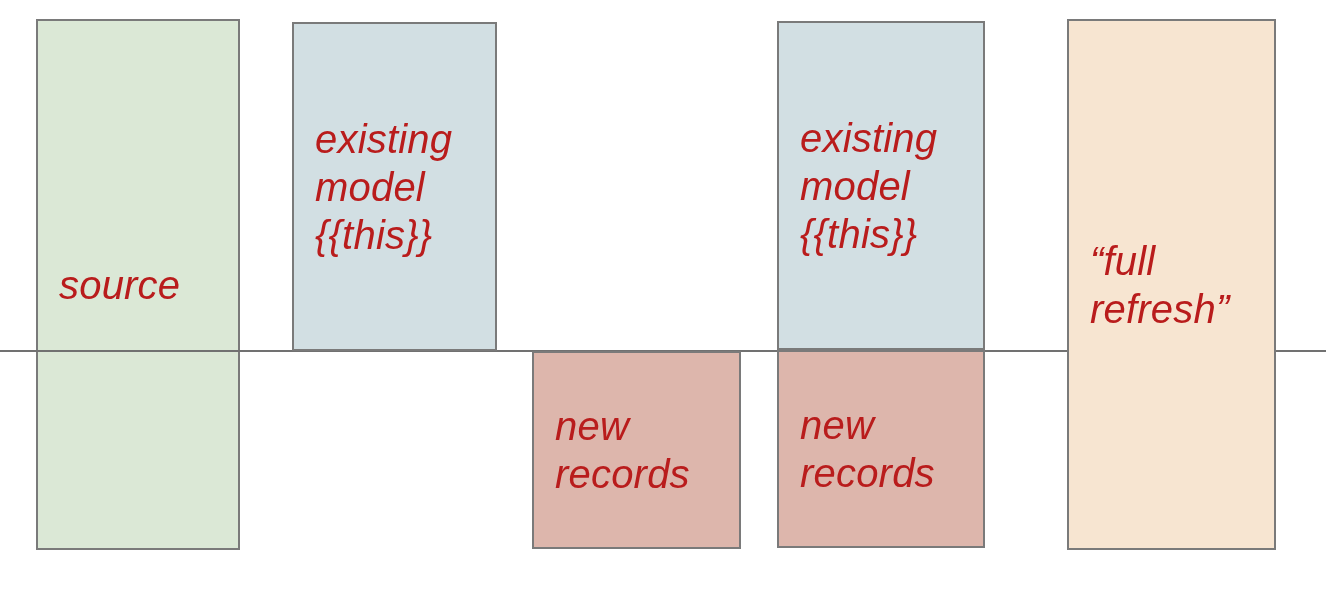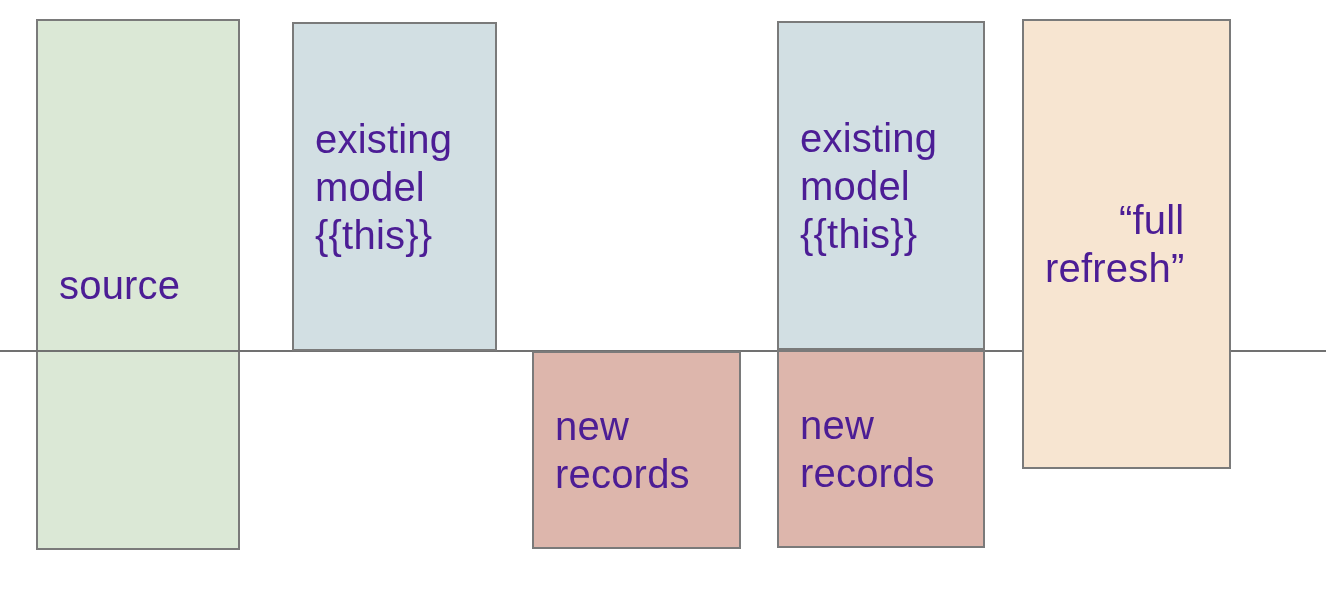--- a/index.html
+++ b/index.html
@@ -27,33 +27,34 @@
     position: absolute;
     box-sizing: border-box;
     border: 2px solid #7a7a7a;
     display: flex;
     align-items: center;
     z-index: 3;
   }
   .box .label {
     font-size: 40px;
     line-height: 48px;
-    color: #4c1d95;
+    color: #b91c1c;
     padding-left: 21px;
     padding-right: 6px;
     white-space: pre-line;
     letter-spacing: 0.2px;
+    font-style: italic;
   }
   
   .box-source        { left: 36px;   top: 19px;  width: 204px; height: 531px; z-index: 1; }
   .box-existing-1    { left: 292px;  top: 22px;  width: 205px; height: 329px; }
   .box-new-1         { left: 532px;  top: 351px; width: 209px; height: 198px; }
   .box-existing-2    { left: 777px;  top: 21px;  width: 208px; height: 329px; }
   .box-new-2         { left: 777px;  top: 350px; width: 208px; height: 198px; }
-  .box-full-refresh  { left: 1022px; top: 19px;  width: 209px; height: 450px; text-align: right; }
+  .box-full-refresh  { left: 1067px; top: 19px;  width: 209px; height: 531px; }
 </style>
 </head>
 <body>
 
 <div class="canvas">
 
   <div class="baseline" style="background-color: rgb(113, 113, 113);"></div>
 
   <div class="box box-source" style="background-color: rgb(219, 232, 214);">
     <div class="label">source</div>

